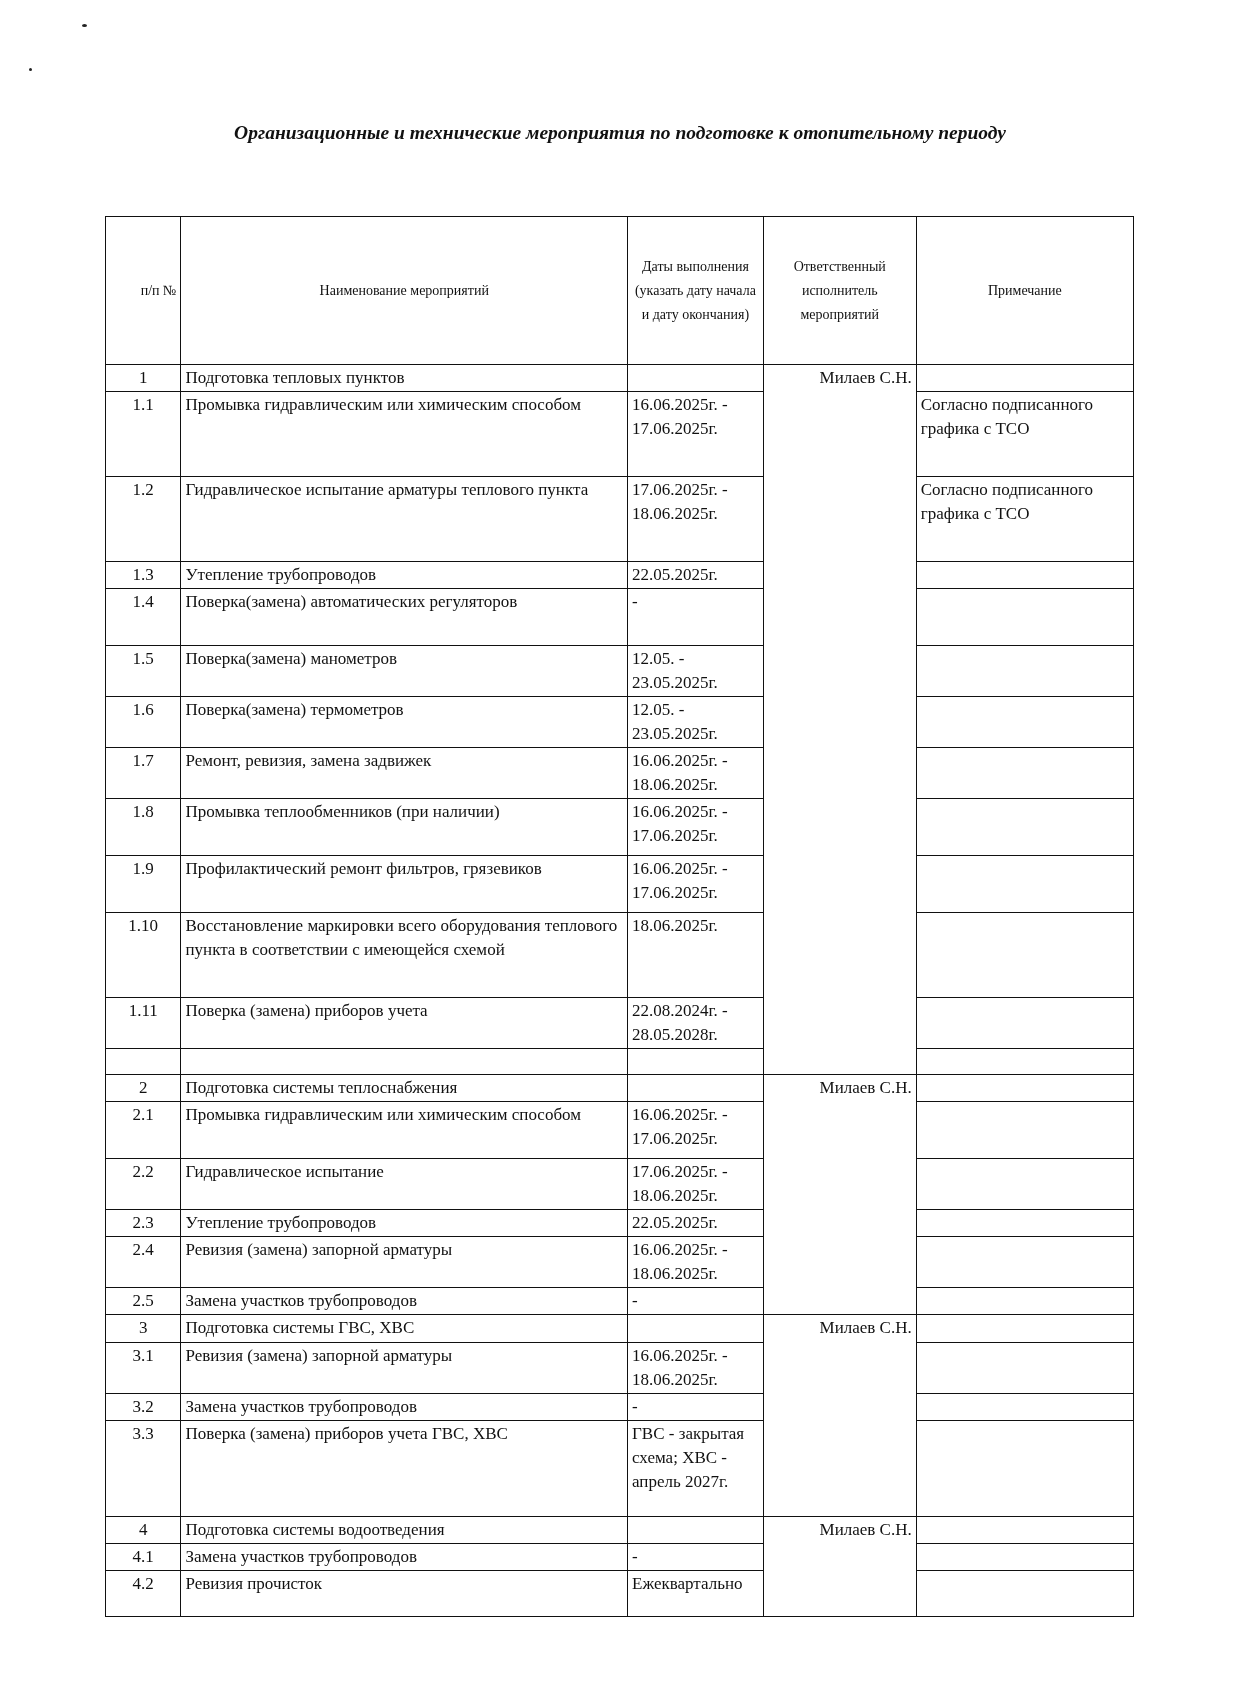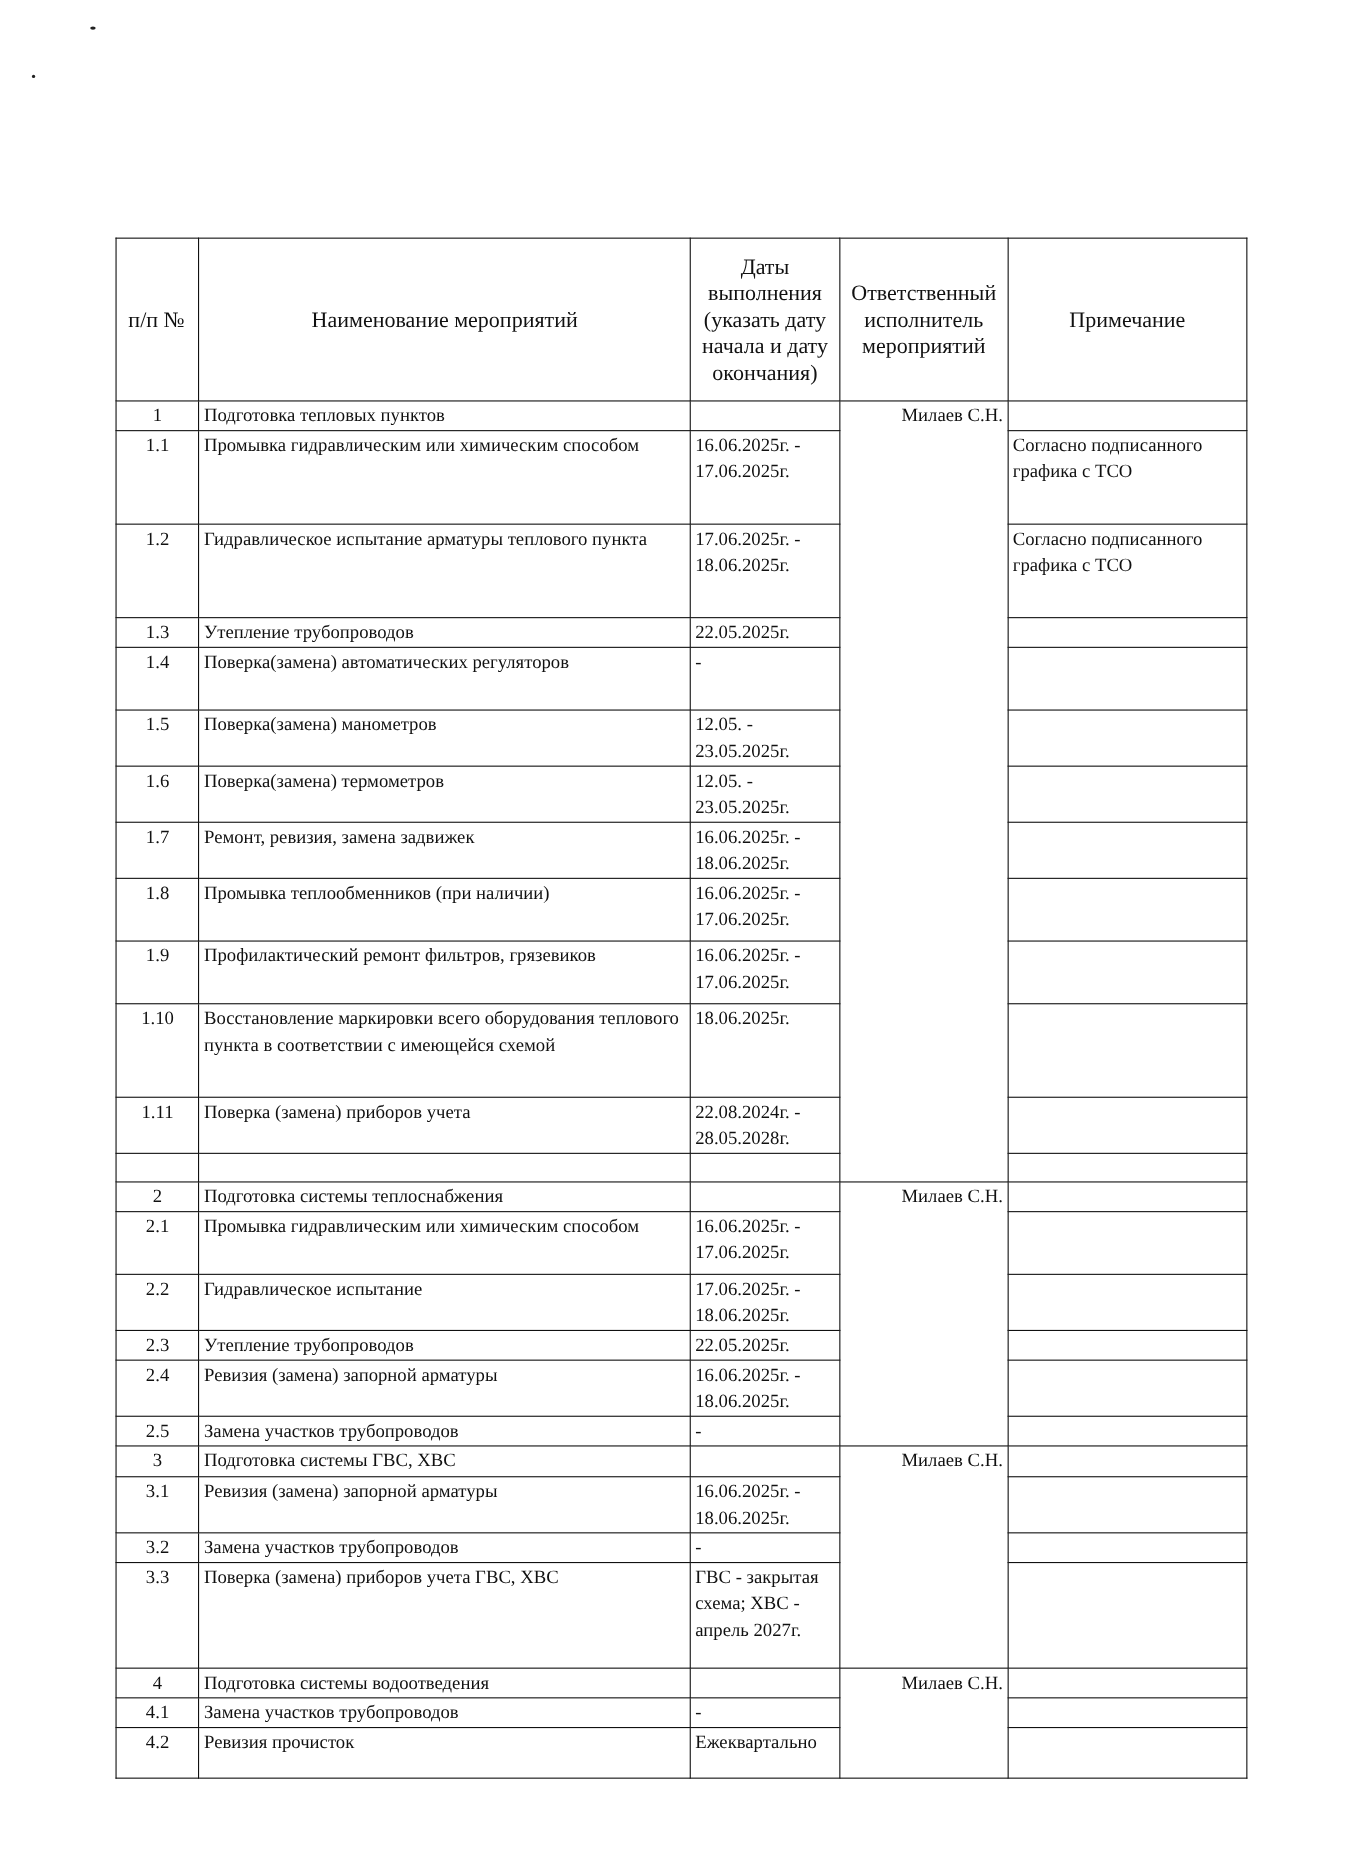--- a/index.html
+++ b/index.html
@@ -4,44 +4,45 @@
 <style>
   html, body { margin:0; padding:0; background:#ffffff; }
   body { width:1240px; height:1685px; position:relative; overflow:hidden;
          font-family:"Liberation Serif", "DejaVu Serif", serif; color:#111; }
   .title { position:absolute; left:60px; width:1120px; top:120px; text-align:center;
            font-style:italic; font-weight:bold; font-size:19.5px; line-height:26px; }
   table.plan { position:absolute; left:105px; top:216px; border-collapse:collapse;
                table-layout:fixed; width:1029px; }
   table.plan td, table.plan th { border:1.6px solid #111; padding:1px 4px; vertical-align:top;
                font-size:17px; line-height:24px; font-weight:normal; overflow:hidden; }
-  table.plan th { vertical-align:middle; text-align:center; font-size:20px; line-height:24px; }
+  table.plan th { vertical-align:middle; text-align:center; font-size:14px; line-height:24px; }
   td.num { text-align:center; }
   td.sec { font-weight:bold; }
   td.resp { text-align:right; vertical-align:middle; }
   td.small { font-size:15.5px; }
   .dot { position:absolute; width:3px; height:3px; background:#222; border-radius:50%; }
 </style>
 </head>
 <body>
 
 <div class="title">
+  <div>Организационные и технические мероприятия по подготовке к отопительному периоду</div>
 </div>
 
 <table class="plan">
   <colgroup>
     <col style="width:75px">
       <col style="width:444px">
       <col style="width:135px">
       <col style="width:152px">
       <col style="width:216px">
   </colgroup>
   <thead>
     <tr style="height:148px">
-      <th style="text-align:center;padding-left:2px">п/п №</th>
+      <th style="text-align:right;padding-left:2px">п/п №</th>
       <th>Наименование мероприятий</th>
       <th>Даты выполнения (указать дату начала и дату окончания)</th>
       <th>Ответственный исполнитель мероприятий</th>
       <th>Примечание</th>
     </tr>
   </thead>
   <tbody>
 
     <tr style="height:27px">
       <td class="num sec">1</td>

